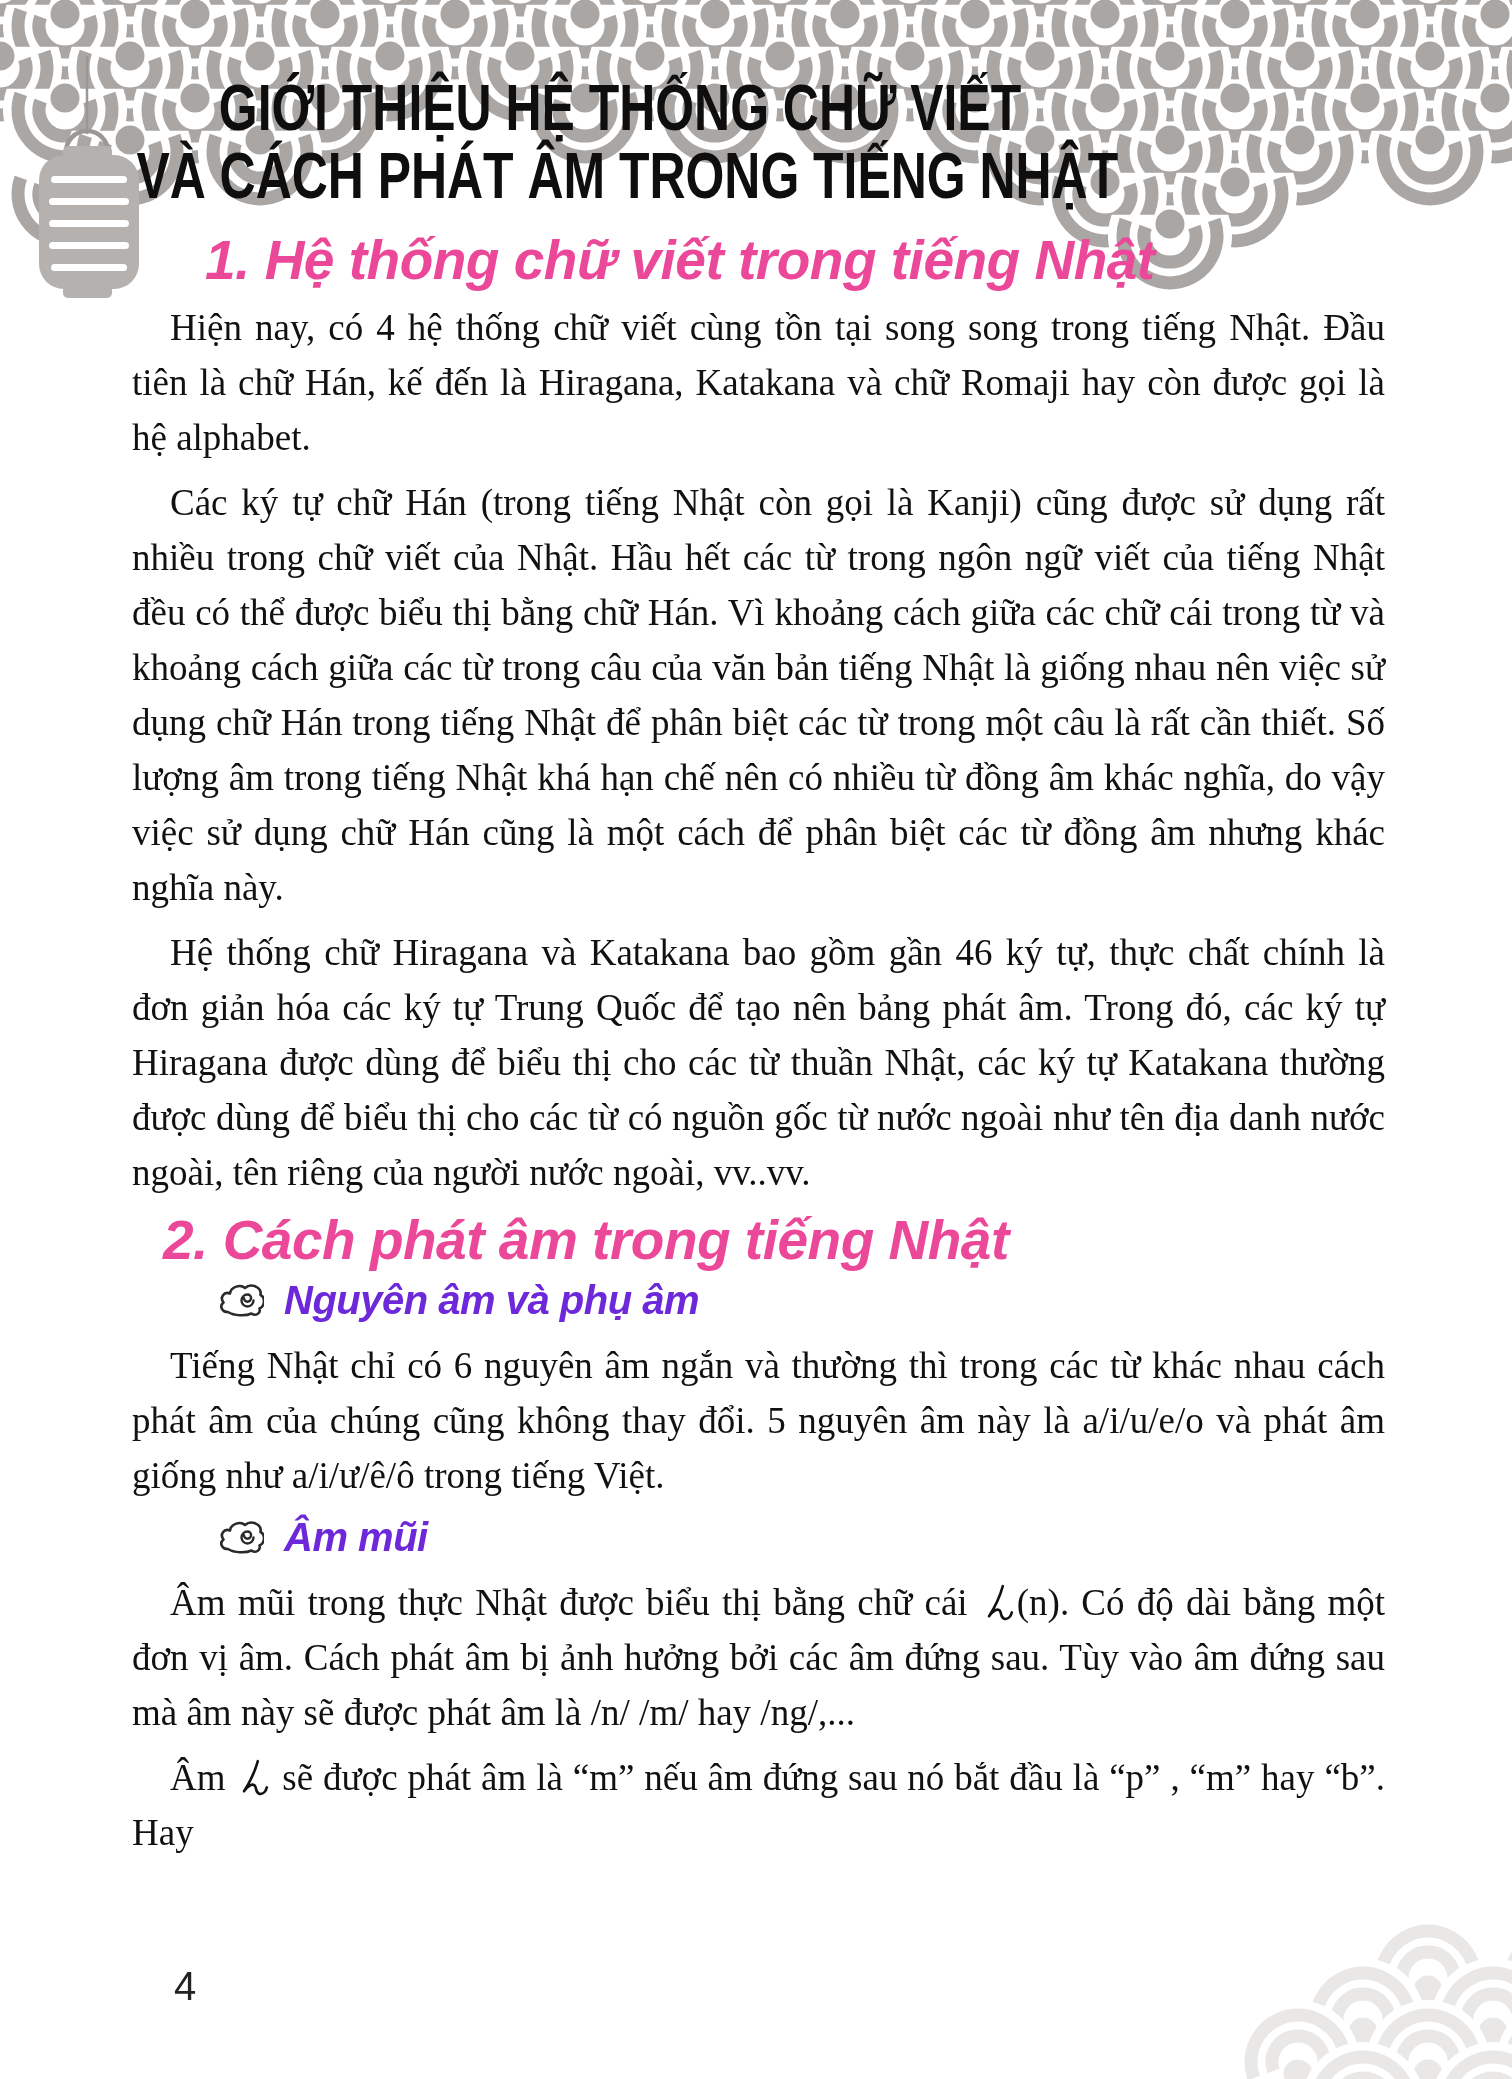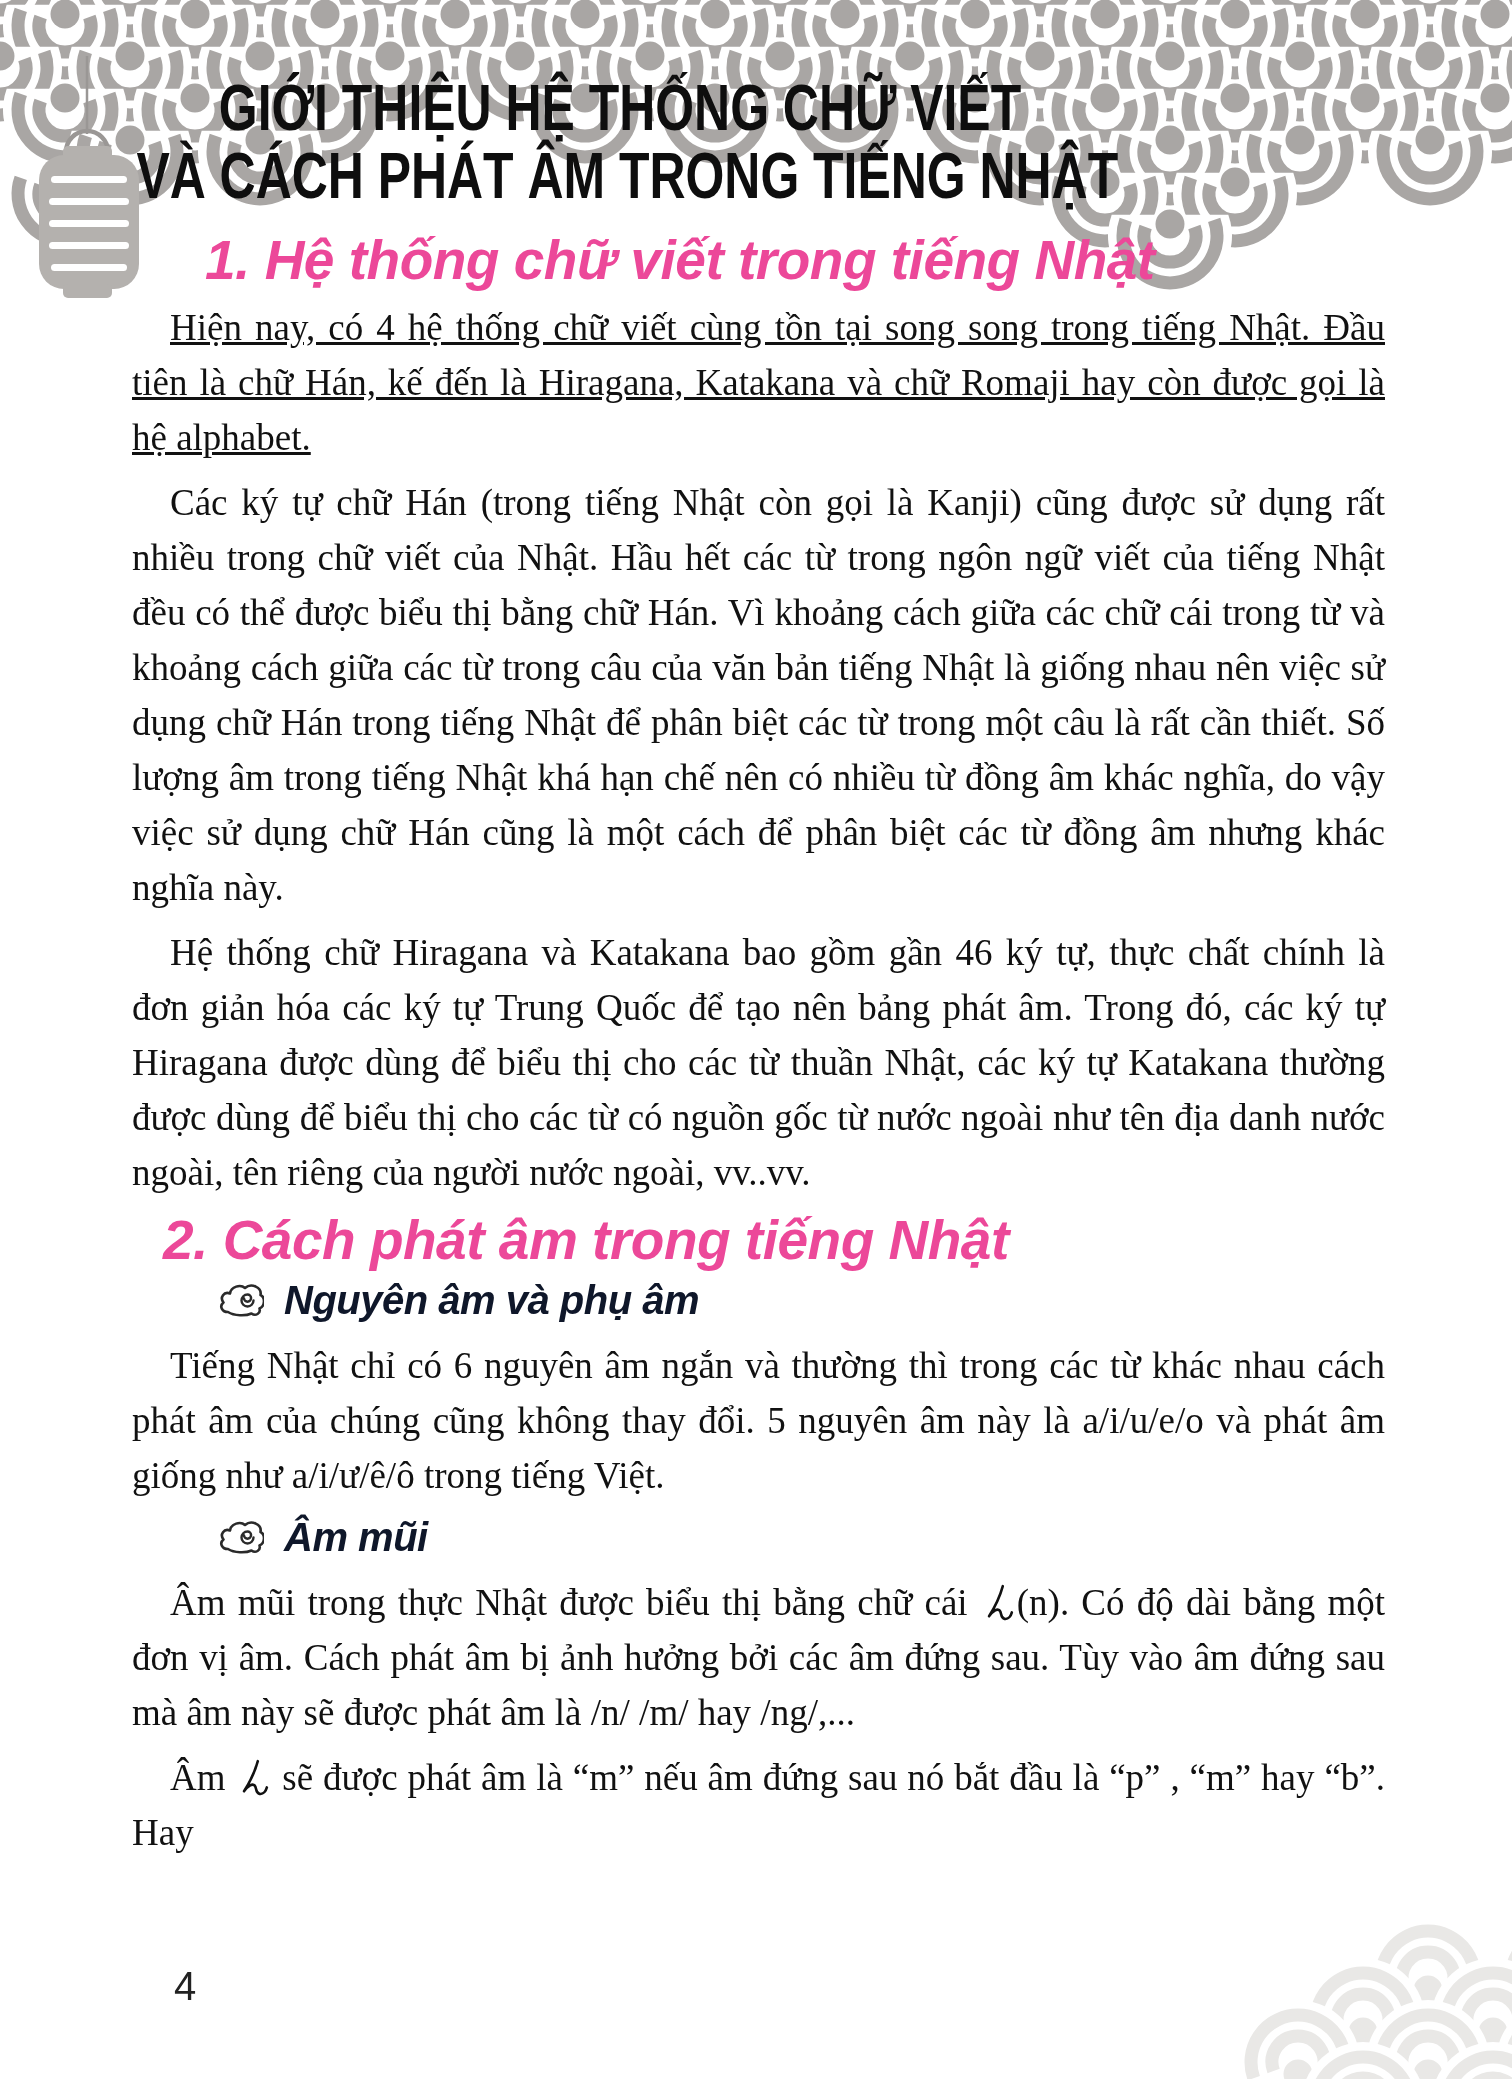--- a/index.html
+++ b/index.html
@@ -31,27 +31,27 @@
   }
   .h1{margin:26px 0 16px 73px;}
   .h2{margin:16px 0 12px 31px;}
   .sub{
     display:flex; align-items:center; gap:20px; margin:10px 0 14px 86px;
   }
   .sub .cloud{flex:0 0 auto; width:46px; height:40px;}
   .sub .sub-label{
     font-family:"Liberation Sans","DejaVu Sans",sans-serif;
     font-style:italic; font-weight:bold; font-size:40px; line-height:48px;
-    letter-spacing:-.5px; color:#0f172a;
+    letter-spacing:-.5px; color:#6d28d9;
   }
   p.body{
     margin:0 0 10px 0; font-size:37px; line-height:55px;
     text-align:justify; text-indent:38px;
   }
-  p.body.first{margin-top:16px;text-decoration:underline;}
+  p.body.first{margin-top:16px;}
   .kana{display:inline-block; width:31px; height:41px; vertical-align:-8px; margin:0 3px;}
   .page-num{
     position:absolute; left:174px; bottom:70px; z-index:3;
     font-family:"Liberation Sans","DejaVu Sans",sans-serif;
     font-weight:normal; font-size:40px; color:#222;
   }
 </style>
 </head>
 <body>
 

